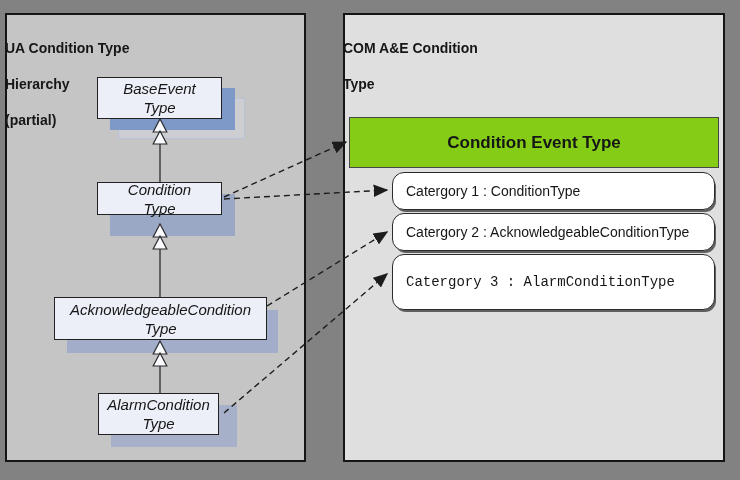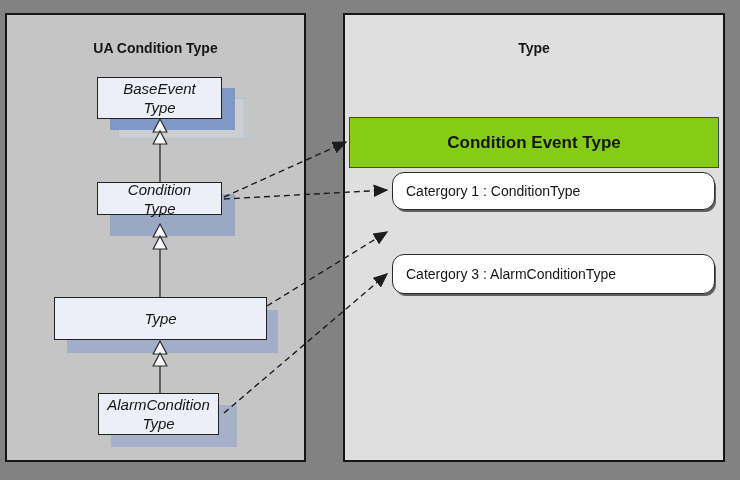--- a/index.html
+++ b/index.html
@@ -6,21 +6,21 @@
   #stage{
     position:relative;width:740px;height:480px;overflow:hidden;
     background:#828282;
     font-family:"Liberation Sans","DejaVu Sans",sans-serif;
     color:#161616;
   }
   .panel{position:absolute;box-sizing:border-box;border:2px solid #151515;}
   #left-panel{left:5px;top:13px;width:301px;height:449px;background:#c5c5c5;}
   #right-panel{left:343px;top:13px;width:382px;height:449px;background:#dfdfdf;}
   .panel-title{
-    position:absolute;left:0;width:100%;text-align:center;
+    position:absolute;left:0;width:100%;text-align:left;
     font-weight:bold;font-size:14px;line-height:18px;white-space:pre-line;
   }
   .panel-title span{display:block;}
   
   .node{
     position:absolute;box-sizing:border-box;background:#eceff8;
     border:1.5px solid #222;display:flex;flex-direction:column;
     justify-content:center;
     font-style:italic;font-size:15px;line-height:19px;text-align:center;
   }
@@ -34,21 +34,21 @@
     font-weight:bold;font-size:17px;
   }
   .cat-box{
     position:absolute;left:392px;width:323px;box-sizing:border-box;
     background:#ffffff;border:1.2px solid #2b2b2b;border-radius:12px;
     box-shadow:2px 3px 0 -1px #5f5f5f;
     display:flex;align-items:center;padding-left:13px;font-size:14px;
   }
   #cat-1{top:172px;height:38px;}
   #cat-2{top:213px;height:38px;}
-  #cat-3{top:254px;height:40px;}
+  #cat-3{top:254px;height:56px;font-family:Liberation Mono, monospace;}
   #connector-layer{position:absolute;left:0;top:0;pointer-events:none;}
 </style>
 </head>
 <body>
 
 <div id="stage">
 
   <div id="left-panel" class="panel"></div>
   <div class="panel-title" style="left:5px;top:21px;width:301px;">
     <span>UA Condition Type</span>
@@ -64,38 +64,43 @@
 
   <div class="node" style="left:97px;top:77px;width:125px;height:42px;">
     <span>BaseEvent</span>
     <span>Type</span>
   </div>
   <div class="node" style="left:97px;top:182px;width:125px;height:33px;">
     <span>Condition</span>
     <span>Type</span>
   </div>
   <div class="node" style="left:54px;top:297px;width:213px;height:43px;">
+    <span>AcknowledgeableCondition</span>
     <span>Type</span>
   </div>
   <div class="node" style="left:98px;top:393px;width:121px;height:42px;">
     <span>AlarmCondition</span>
     <span>Type</span>
   </div>
 
   <div id="right-panel" class="panel"></div>
   <div class="panel-title" style="left:343px;top:21px;width:382px;">
+    <span>COM A&amp;E Condition</span>
     <span>Type</span>
   </div>
 
   <div id="header-box">
     <span>Condition Event Type</span>
   </div>
 
   <div id="cat-1" class="cat-box">
     <span>Catergory 1 : ConditionType</span>
+  </div>
+  <div id="cat-2" class="cat-box">
+    <span>Catergory 2 : AcknowledgeableConditionType</span>
   </div>
   <div id="cat-3" class="cat-box">
     <span>Catergory 3 : AlarmConditionType</span>
   </div>
 
   <svg id="connector-layer" width="740" height="480" viewBox="0 0 740 480">
     <defs>
       <marker id="arrowhead" markerWidth="11" markerHeight="9" refX="9.5" refY="4.5" orient="auto">
         <path d="M0,0 L10.5,4.5 L0,9 z" fill="#1c1c1c"></path>
       </marker>

